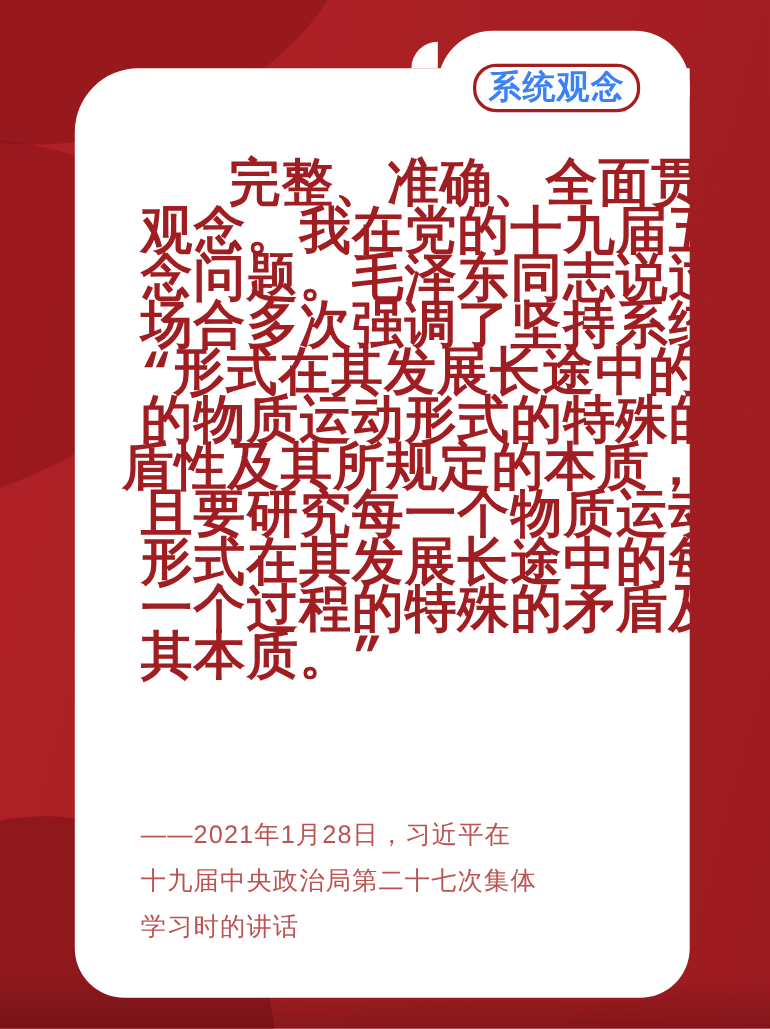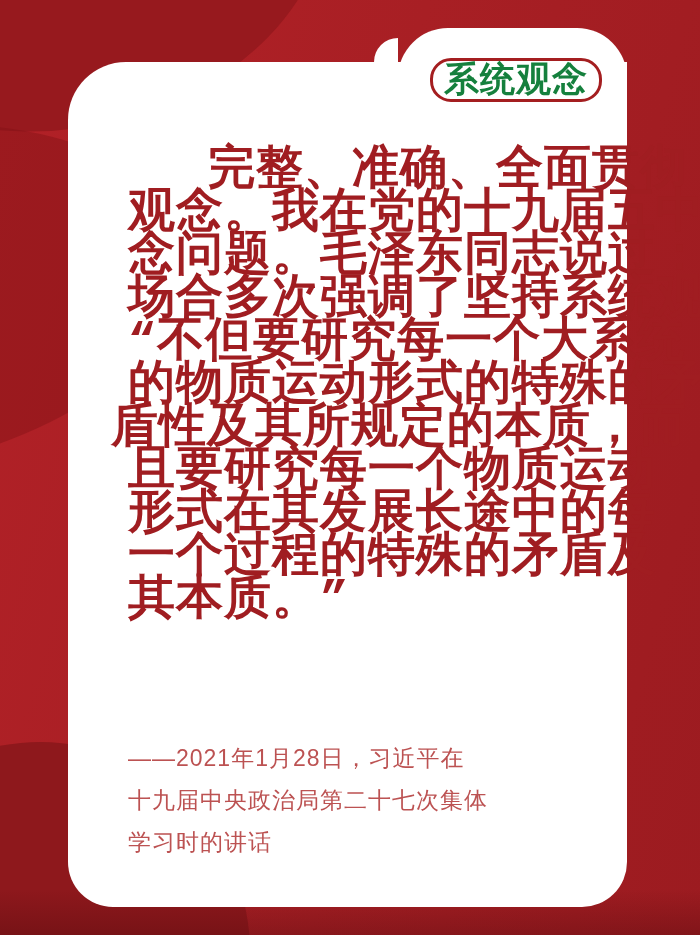--- a/index.html
+++ b/index.html
@@ -41,23 +41,23 @@
     position:absolute;left:398px;top:28px;width:229px;height:60px;
     background:#FFFFFF;border-radius:50px 50px 0 0;
   }
   .tab-fillet{
     position:absolute;left:374px;top:38px;width:24px;height:24px;
     background:#FFFFFF;border-top-left-radius:24px;
   }
   .badge{
     position:absolute;left:430px;top:58px;
     border:3px solid #A41E20;border-radius:21px;
-    background:#FFFFFF;color:#15803d;
+    background:#FFFFFF;color:#3b82f6;
     font-family:"Liberation Serif",serif;font-weight:700;
-    font-size:35px;line-height:34px;letter-spacing:1px;
+    font-size:30px;line-height:34px;letter-spacing:1px;
     padding:2px 11px;white-space:nowrap;
   }
   
   .quote{
     position:absolute;left:128px;top:149px;width:486px;
     font-family:Liberation Mono, monospace;font-weight:700;
     font-size:47px;line-height:43px;letter-spacing:1px;
     color:#A01D21;
   }
   .quote-line{white-space:nowrap;}
@@ -85,21 +85,21 @@
   <div class="card-tab"></div>
   <div class="tab-fillet"></div>
 
   <div class="badge">系统观念</div>
 
   <div class="quote">
       <div class="quote-line">完整、准确、全面贯彻</div>
       <div class="quote-line">观念。我在党的十九届五中</div>
       <div class="quote-line">念问题。毛泽东同志说过：</div>
       <div class="quote-line">场合多次强调了坚持系统观</div>
-      <div class="quote-line">“不但要研究每一个大系统</div>
+      <div class="quote-line">“形式在其发展长途中的每</div>
       <div class="quote-line">的物质运动形式的特殊的矛</div>
       <div class="quote-line">盾性及其所规定的本质，而</div>
       <div class="quote-line">且要研究每一个物质运动</div>
       <div class="quote-line">形式在其发展长途中的每</div>
       <div class="quote-line">一个过程的特殊的矛盾及</div>
       <div class="quote-line">其本质。”</div>
     </div>
 
   <div class="attribution">
       <div class="attribution-line">——2021年1月28日，习近平在</div>

